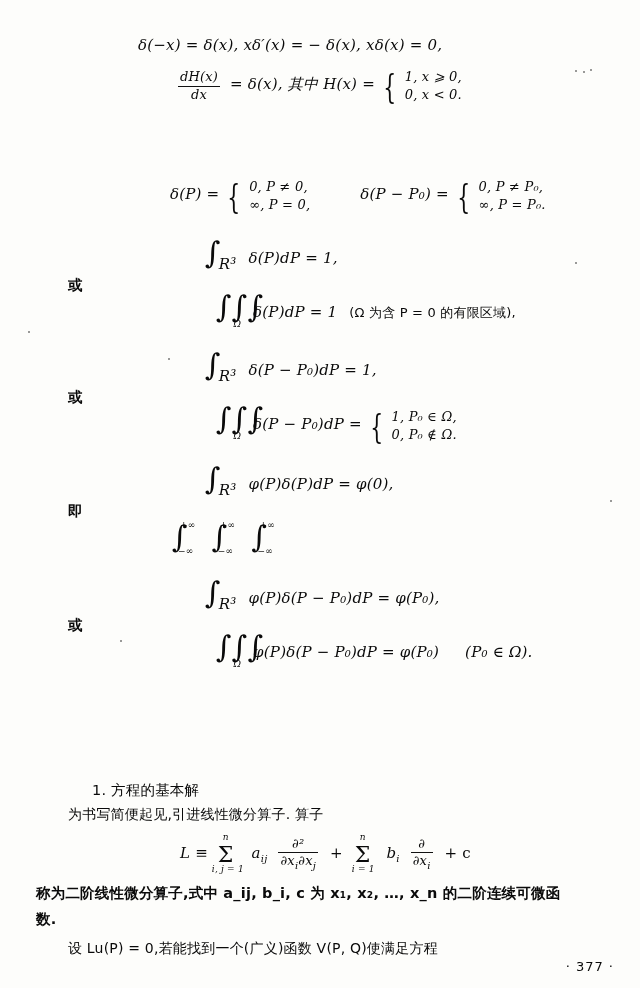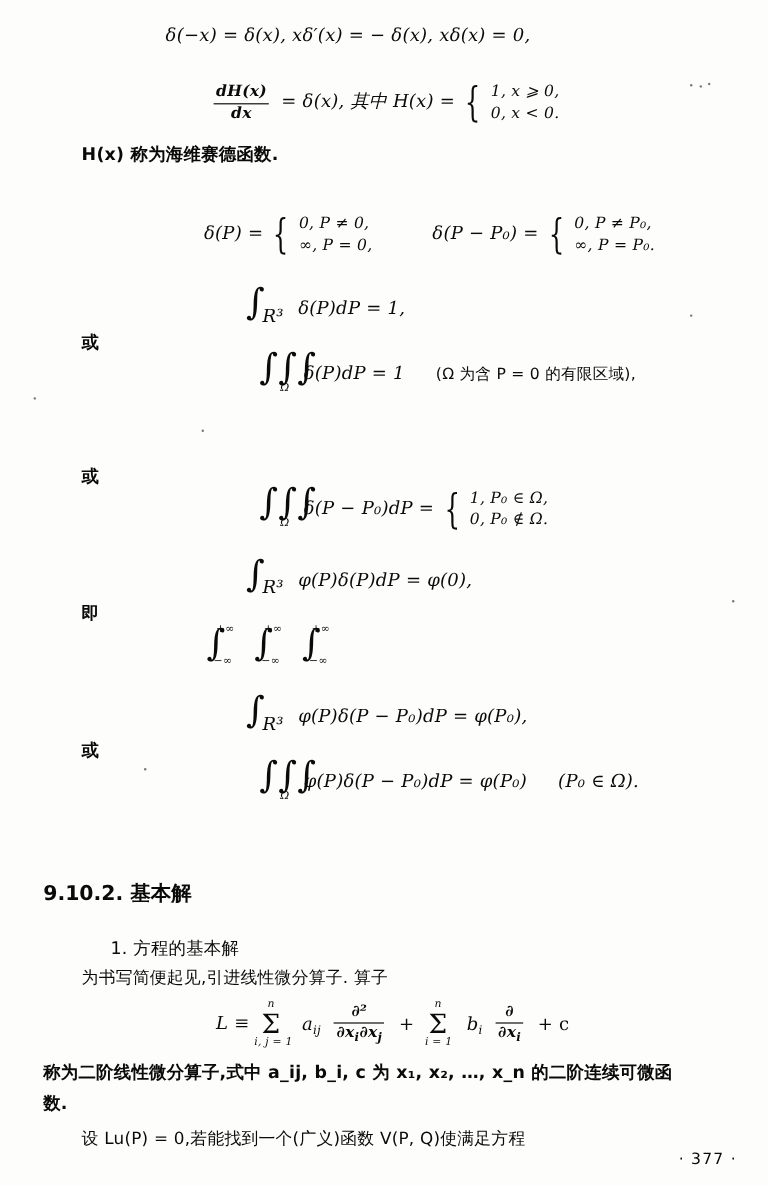--- a/index.html
+++ b/index.html
@@ -75,21 +75,20 @@
     font-size: 13px;
     line-height: 1.35;
     text-align: left;
   }
   .frac {
     display: inline-block;
     vertical-align: middle;
     text-align: center;
     font-size: 13px;
     line-height: 1.25;
-    font-weight: bold;
   }
   .frac .num { display: block; border-bottom: 1px solid #111; padding: 0 2px; }
   .frac .den { display: block; padding: 0 2px; }
   .heading {
     position: absolute;
     font-family: "DejaVu Sans", sans-serif;
     font-weight: bold;
     font-size: 17px;
   }
   .pagenum {
@@ -109,40 +108,37 @@
     font-family: "DejaVu Serif", serif;
     font-size: 22px;
     vertical-align: middle;
   }
 </style>
 </head>
 <body>
 
 <div class="page">
 
-  <div class="line math" style="left:138px; top:20px;">
+  <div class="line math" style="left:138px; top:36px;">
     <span>δ(−x) = δ(x),  xδ′(x) = − δ(x),  xδ(x) = 0,</span>
   </div>
 
   <div class="line" style="left:178px; top:66px;">
     <span class="frac math">
       <span class="num">dH(x)</span>
       <span class="den">dx</span>
     </span>
     <span class="math" style="margin-left:6px;">= δ(x),  其中 H(x) =</span>
     <span class="brace">{</span>
     <span class="stack math">
       <span>1,  x ⩾ 0,</span><br>
       <span>0,  x &lt; 0.</span>
     </span>
   </div>
 
-  <div class="line" style="left:68px; top:119px;">
-    <span class="cn">H(x) 称为海维赛德函数.</span>
-  </div>
 
 
   <div class="line" style="left:170px; top:176px;">
     <span class="math">δ(P) =</span>
     <span class="brace">{</span>
     <span class="stack math">
       <span>0,  P ≠ 0,</span><br>
       <span>∞,  P = 0,</span>
     </span>
     <span class="math" style="margin-left:46px;">δ(P − P₀) =</span>
@@ -160,23 +156,28 @@
   </div>
 
   <div class="line cn" style="left:68px; top:276px;">
     <span>或</span>
   </div>
 
   <div class="line" style="left:216px; top:292px;">
     <span class="big-int">∫∫∫</span>
     <span class="math xsm" style="position:relative; left:-34px; top:10px;">Ω</span>
     <span class="math" style="margin-left:-26px;text-align:center;">δ(P)dP = 1</span>
-    <span class="cn-reg" style="margin-left:22px; font-size:13px;">(Ω 为含 P = 0 的有限区域),</span>
-  </div>
-
+    <span class="cn-reg" style="margin-left:8px; font-size:13px;">(Ω 为含 P = 0 的有限区域),</span>
+  </div>
+
+  <div class="line" style="left:205px; top:350px;">
+    <span class="big-int">∫</span>
+    <span class="math sm" style="position:relative; left:-6px; top:6px;">R³</span>
+    <span class="math" style="margin-left:2px;">δ(P − P₀)dP = 1,</span>
+  </div>
 
   <div class="line cn" style="left:68px; top:388px;">
     <span>或</span>
   </div>
 
   <div class="line" style="left:216px; top:404px;">
     <span class="big-int">∫∫∫</span>
     <span class="math xsm" style="position:relative; left:-34px; top:10px;">Ω</span>
     <span class="math" style="margin-left:-26px;">δ(P − P₀)dP =</span>
     <span class="brace">{</span>
@@ -225,23 +226,20 @@
   </div>
 
   <div class="line" style="left:216px; top:632px;">
     <span class="big-int">∫∫∫</span>
     <span class="math xsm" style="position:relative; left:-34px; top:10px;">Ω</span>
     <span class="math" style="margin-left:-26px;">φ(P)δ(P − P₀)dP = φ(P₀)</span>
     <span class="math" style="margin-left:22px;">(P₀ ∈ Ω).</span>
   </div>
 
 
-  <div class="heading" style="left:36px; top:733px;">
-    <span>9.10.2. 基本解</span>
-  </div>
 
   <div class="line cn" style="left:92px; top:781px; font-weight:normal;">
     <span>1. 方程的基本解</span>
   </div>
 
   <div class="line cn-reg" style="left:68px; top:806px;">
     <span>为书写简便起见,引进线性微分算子. 算子</span>
   </div>
 
   <div class="line" style="left:180px; top:836px;">

